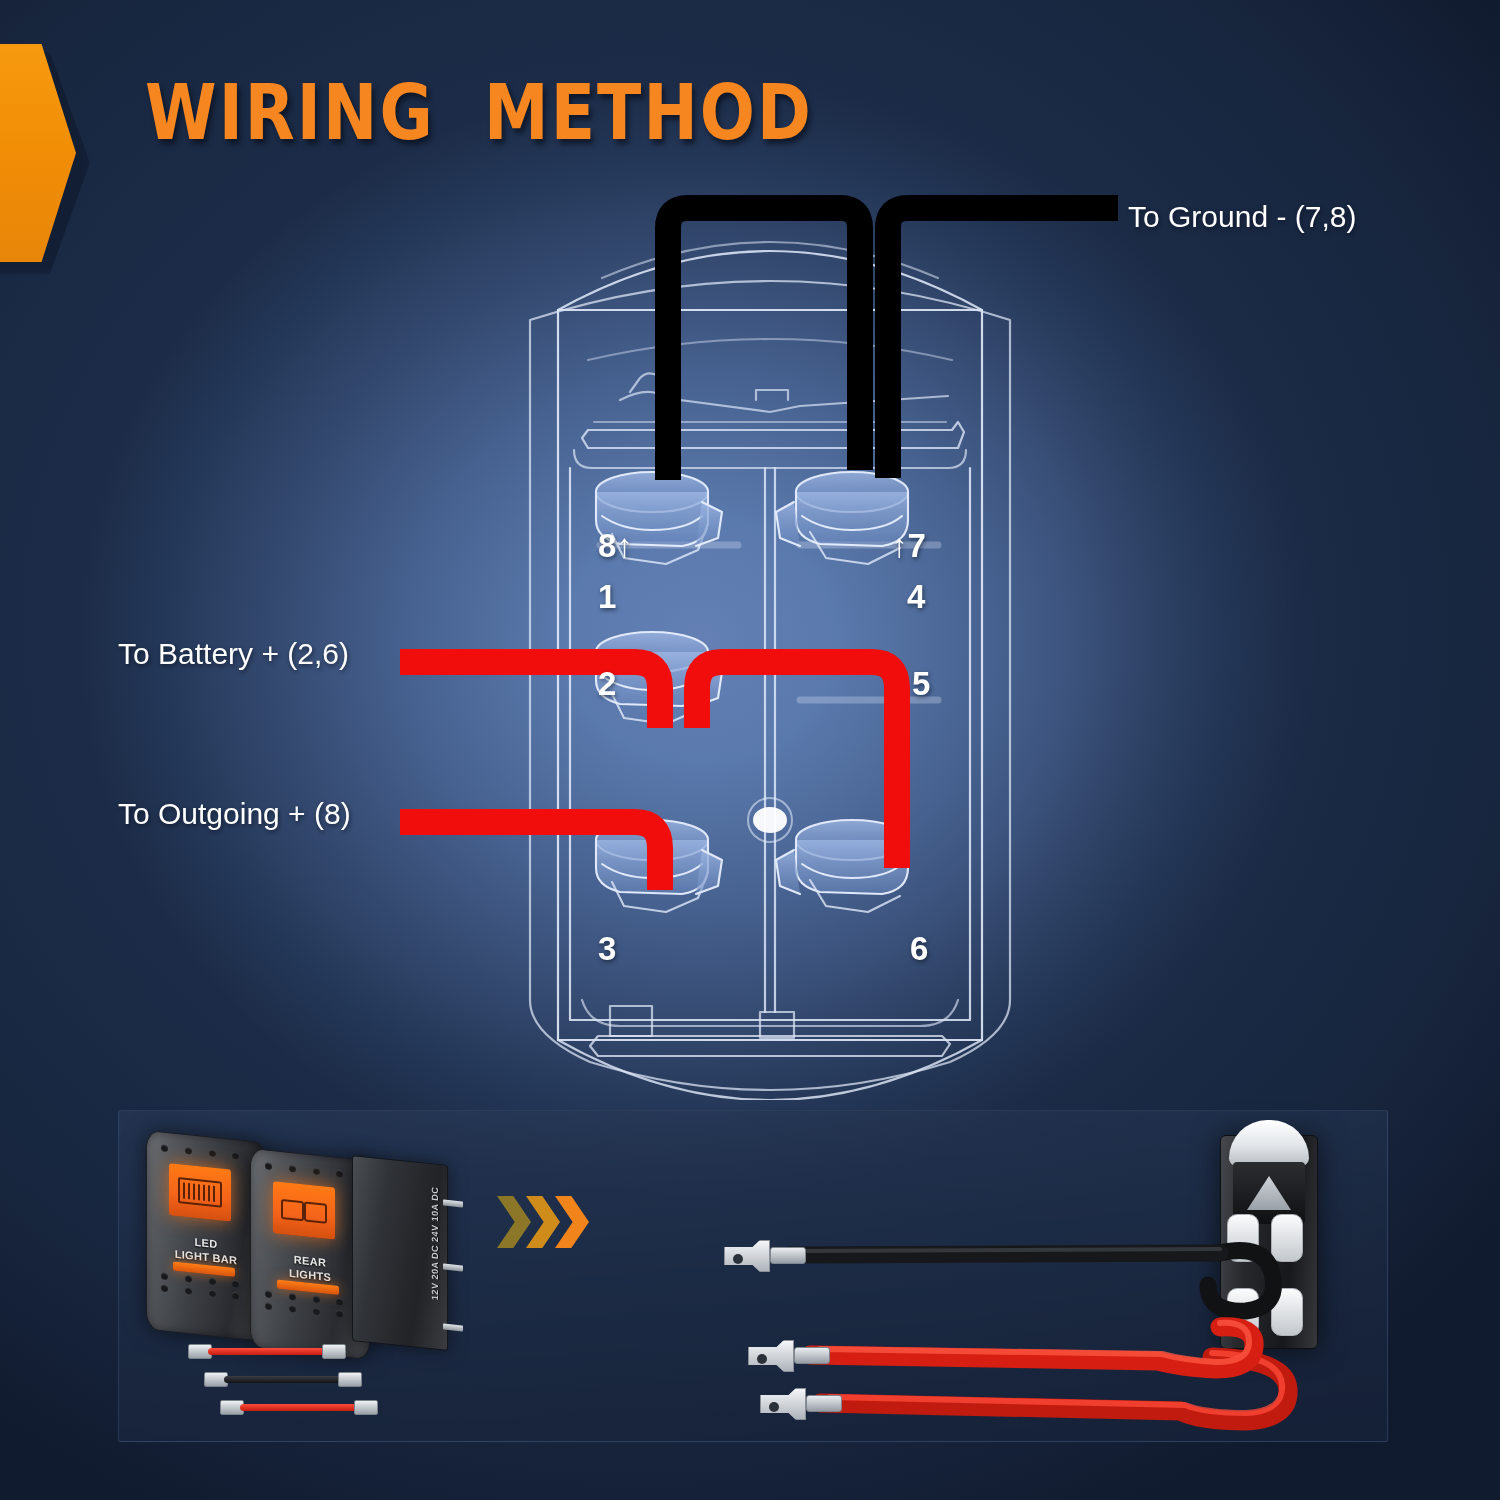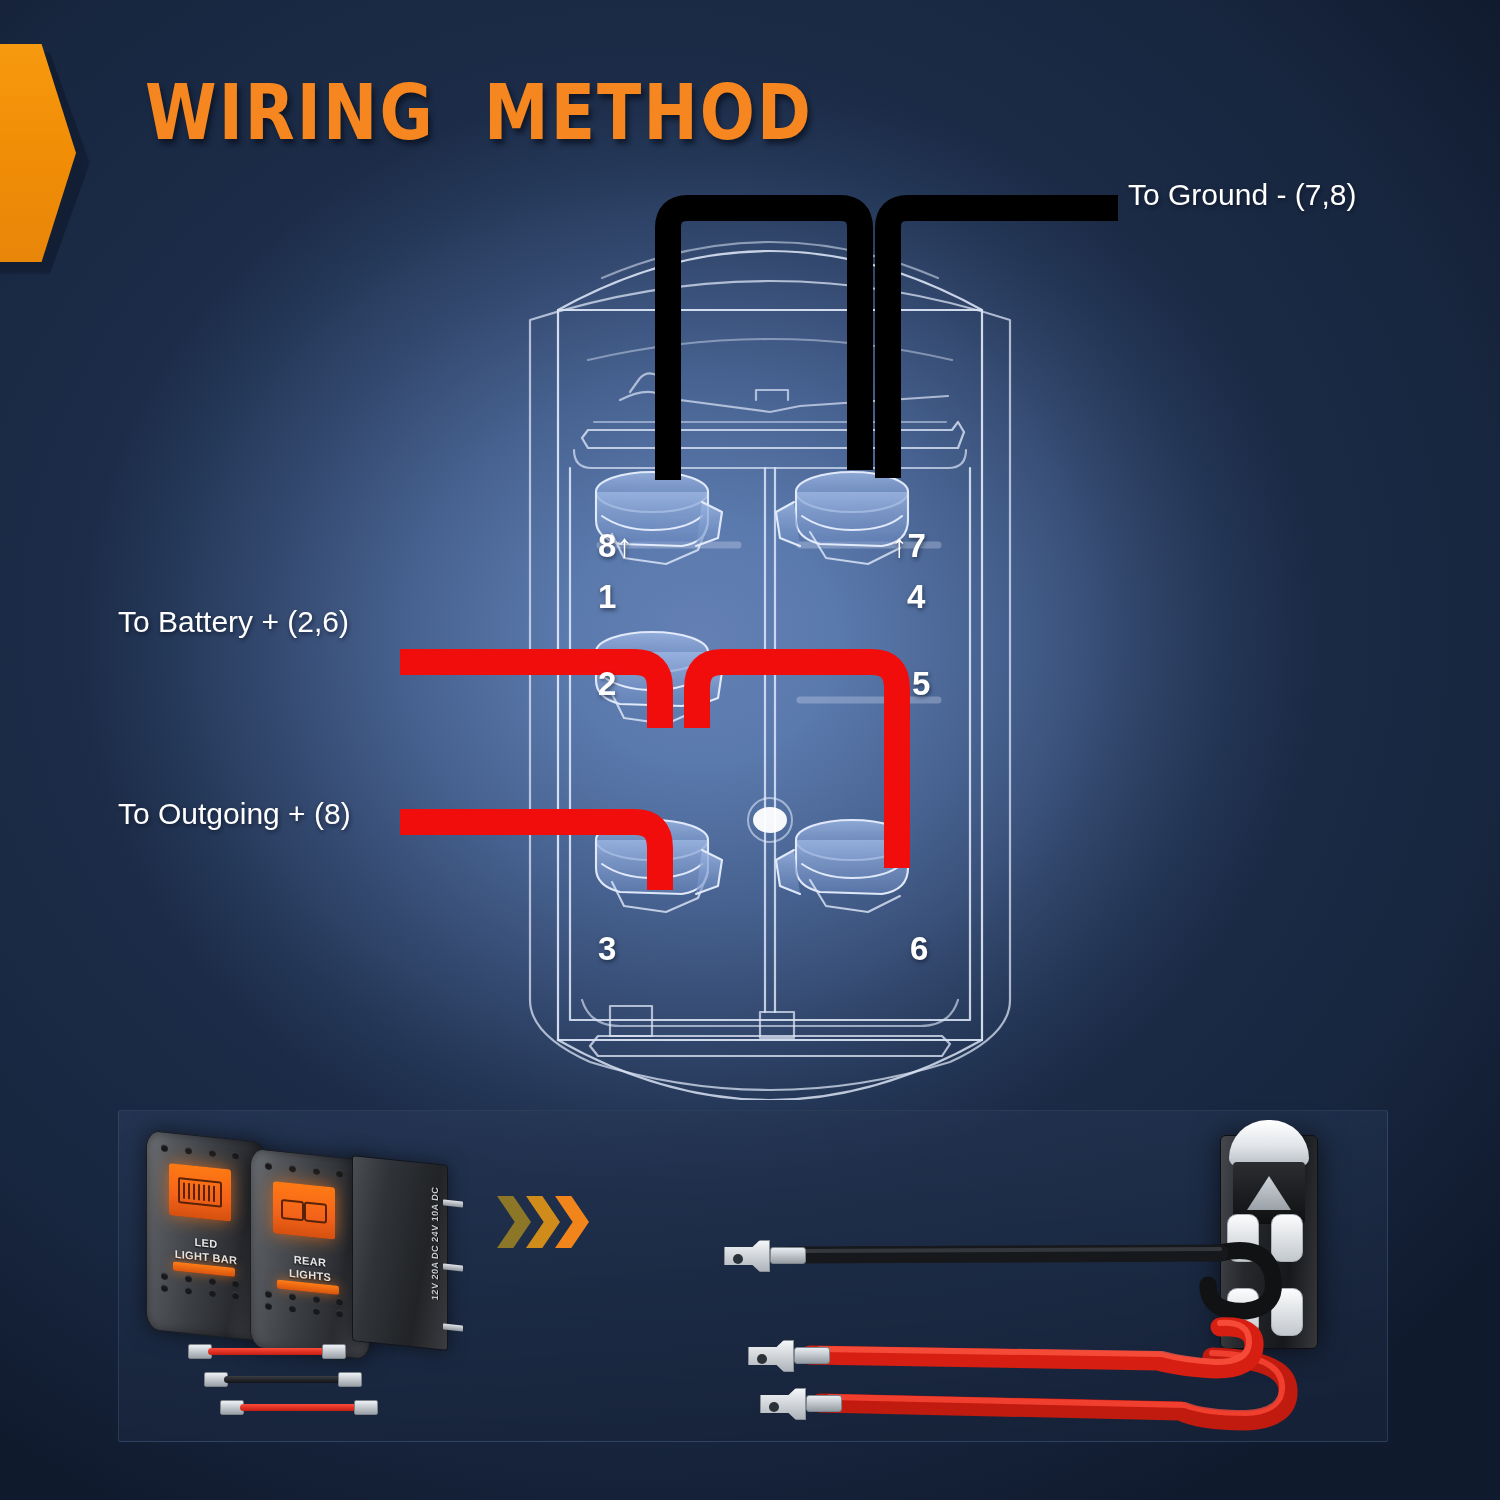--- a/index.html
+++ b/index.html
@@ -50,22 +50,22 @@
     white-space:pre;
   }
 
   
   .lbl{
     position:absolute;color:#ffffff;font-size:30px;
     font-family:"Liberation Sans", sans-serif;
     text-shadow:1px 2px 4px rgba(6,12,26,.6);
     white-space:nowrap;
   }
-  .lbl-ground{left:1128px;top:178px;}
-  .lbl-battery{left:118px;top:605px;}
+  .lbl-ground{left:1128px;top:200px;}
+  .lbl-battery{left:118px;top:637px;}
   .lbl-outgoing{left:118px;top:797px;}
 
   
   .sw-svg{position:absolute;left:470px;top:200px;}
 
   
   .tnum{
     position:absolute;color:#ffffff;font-weight:bold;font-size:33px;
     font-family:"Liberation Sans", sans-serif;
     text-shadow:1px 2px 4px rgba(6,12,26,.55);

